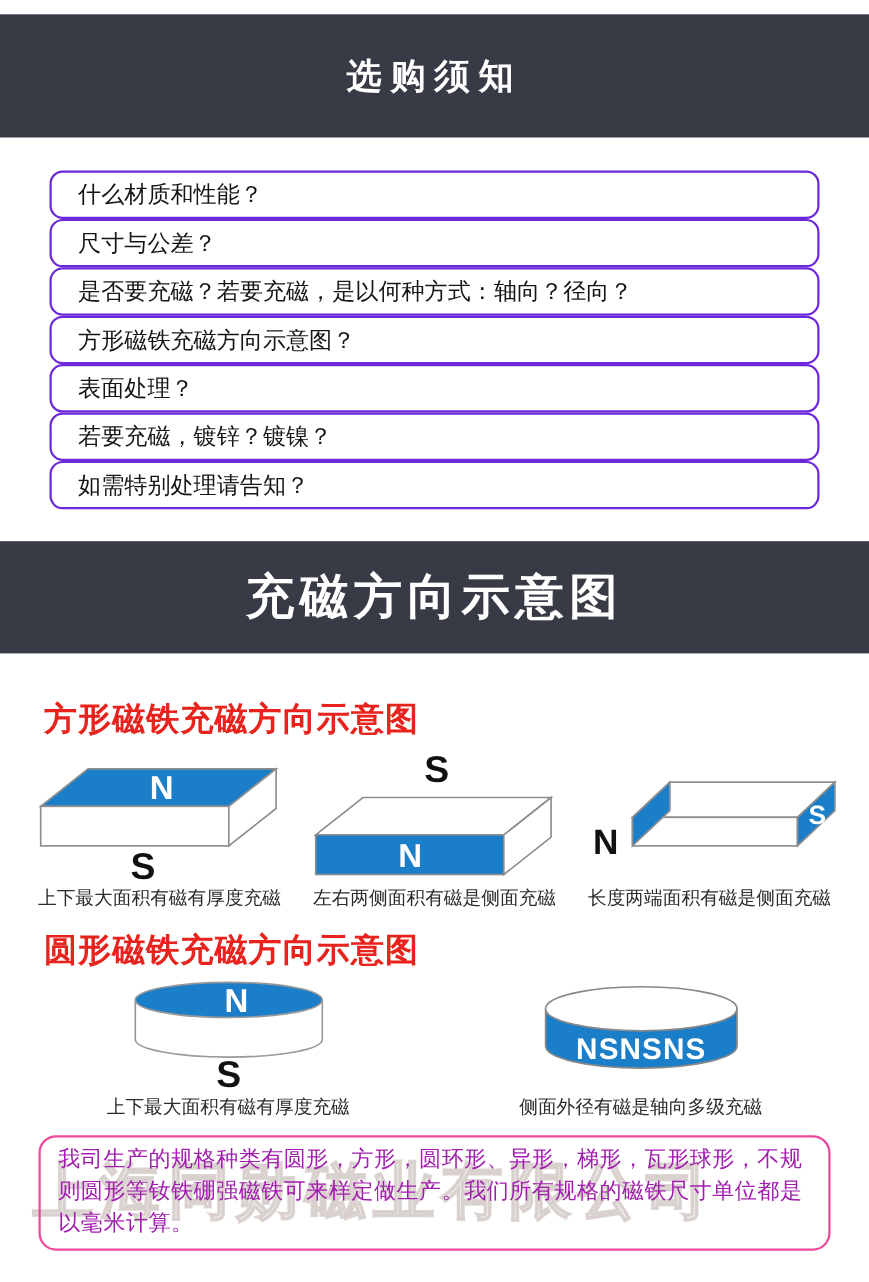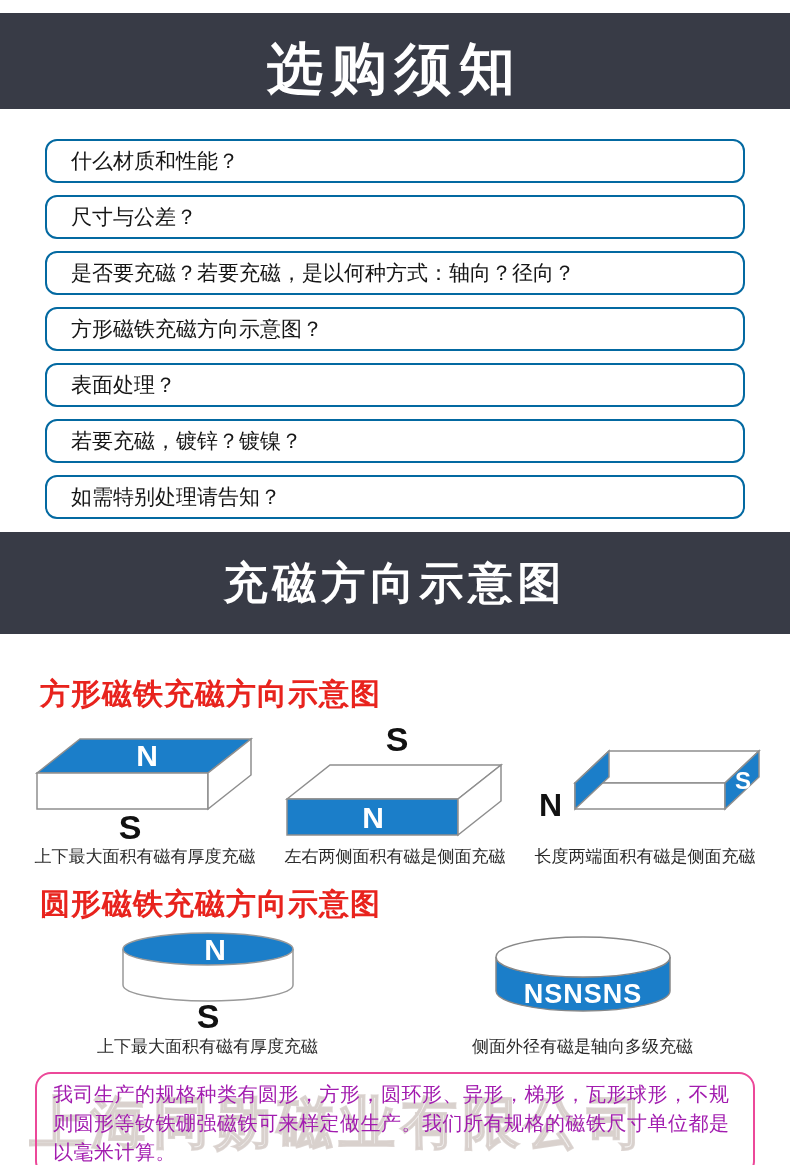--- a/index.html
+++ b/index.html
@@ -4,26 +4,26 @@
 <style>
   html,body{margin:0;padding:0;}
   body{
     width:790px;height:1165px;overflow:hidden;background:#ffffff;
     font-family:"Liberation Sans","DejaVu Sans",sans-serif;
   }
   .top-strip{height:13px;background:#ffffff;}
   .banner{
     background:#383b46;color:#ffffff;text-align:center;font-weight:bold;
   }
-  .banner-buy{height:96px;line-height:112px;font-size:56px;letter-spacing:8px;}
-  .banner-dir{height:102px;line-height:102px;font-size:44px;letter-spacing:5px;margin-top:13px;}
+  .banner-buy{height:112px;line-height:112px;font-size:32px;letter-spacing:8px;}
+  .banner-dir{height:102px;line-height:102px;font-size:44px;letter-spacing:5px;margin-top:29px;}
   .q-list{padding:30px 45px 0 45px;}
   .q-item{
-    box-sizing:border-box;height:44px;margin-bottom:12px;background:#ffffff;
-    border:2px solid #0369a1;border-radius:12px;
+    box-sizing:border-box;height:44px;margin-bottom:0;background:#ffffff;
+    border:2px solid #6d28d9;border-radius:12px;
     display:flex;align-items:center;padding-left:24px;
     font-size:21px;color:#151515;
   }
   .diagram-section{padding:40px 20px 0 20px;}
   .red-heading{
     color:#e8231d;font-size:30px;font-weight:bold;
     margin:0 0 6px 20px;letter-spacing:1px;
   }
   .red-heading.round{margin-top:16px;}
   .fig-row{display:flex;align-items:flex-start;}

